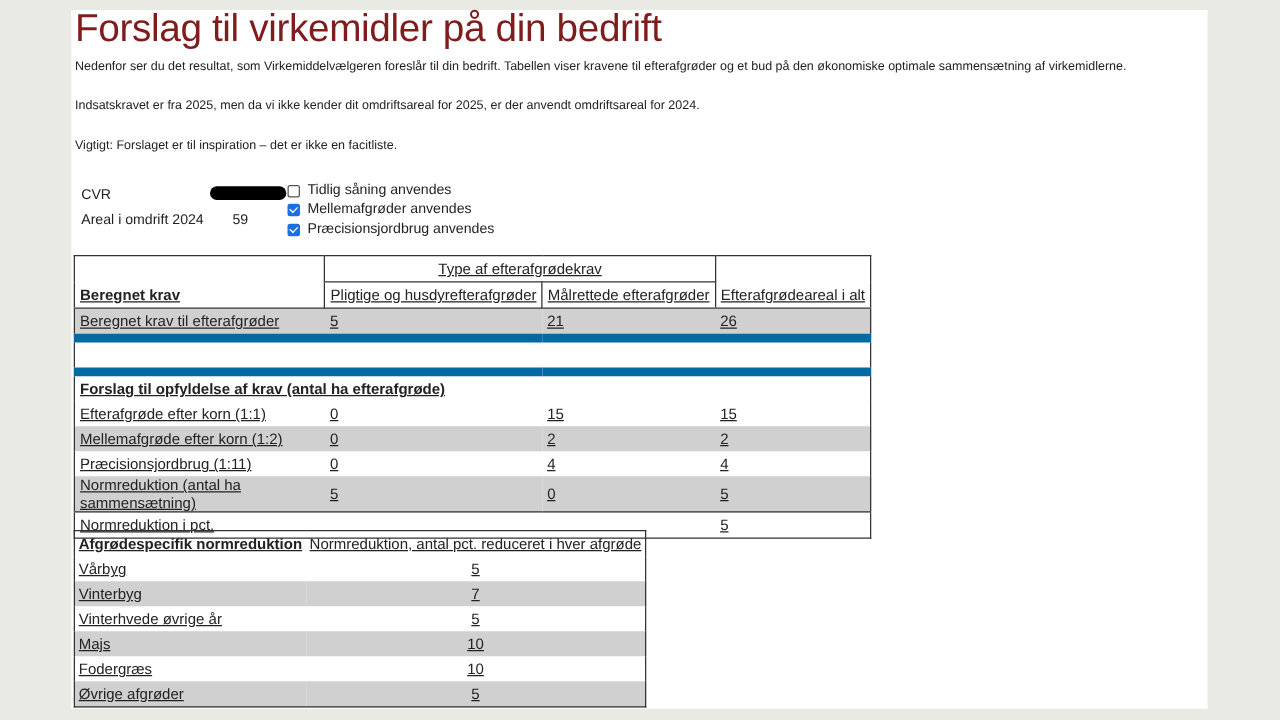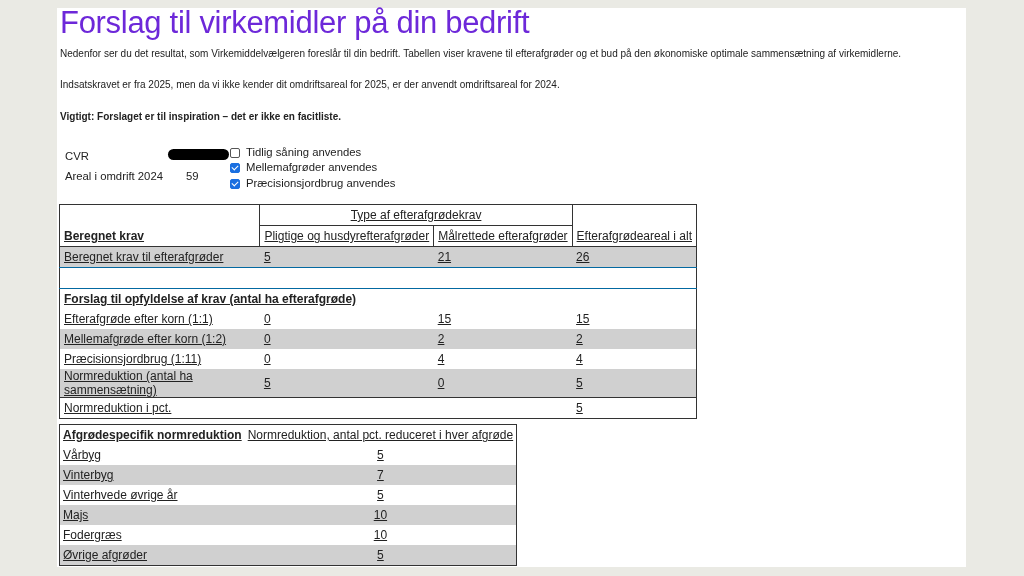--- a/index.html
+++ b/index.html
@@ -9,29 +9,29 @@
     font-family: "Liberation Sans", sans-serif;
     color: #222;
     position: relative;
   }
   .page {
     position: absolute; left: 57px; top: 8px; width: 909px; height: 559px;
     background: #ffffff;
   }
   .title {
     position: absolute; left: 3px; top: -3px;
-    font-size: 31px; font-weight: normal; color: #6d28d9; margin: 0;
+    font-size: 31px; font-weight: normal; color: #7f1d1d; margin: 0;
     letter-spacing: -0.3px; white-space: nowrap;
   }
   .para {
     position: absolute; left: 3px; font-size: 10px; color: #222; margin: 0; white-space: nowrap;
   }
   .p1 { top: 40px; }
   .p2 { top: 71px; }
-  .p3 { top: 103px; font-weight: bold; }
+  .p3 { top: 103px; font-weight: normal; }
 
   .info { position: absolute; left: 8px; top: 140px; font-size: 11.3px; }
   .info-row { position: absolute; white-space: nowrap; }
   .cvr-label { left: 0; top: 2px; }
   .cvr-redact {
     position: absolute; left: 103px; top: 1px; width: 61px; height: 11px;
     background: #000; border-radius: 6px;
   }
   .areal-label { left: 0; top: 22px; }
   .areal-value { left: 121px; top: 22px; }
@@ -53,21 +53,21 @@
   .t1 { left: 2px; top: 196px; width: 638px; border: 1px solid #333; }
   .t1 td, .t1 th { padding: 0 4px; height: 20px; font-weight: normal; }
   .t1 .hdr-top td { height: 20px; }
   .t1 .hdr-top .blank-left { border-right: 1px solid #333; }
   .t1 .hdr-top .type-head { text-align: center; border-bottom: 1px solid #333; border-right: 1px solid #333; }
   .t1 .hdr-sub td { border-bottom: 1px solid #333; }
   .t1 .hdr-sub .bk { font-weight: bold; border-right: 1px solid #333; }
   .t1 .hdr-sub .colh { text-align: center; border-right: 1px solid #333; white-space: nowrap; }
   .t1 .num { }
   .shade td { background: #d0d0d0; }
-  .t1 .sep-bottom td { border-bottom: 1px solid #0369a1; }
+  .t1 .sep-bottom td { border-bottom: 7px solid #0369a1; }
   .t1 .section-head td { font-weight: bold; }
   .t1 .top-border td { border-top: 1px solid #333; }
 
   .t2 { left: 2px; top: 416px; width: 404px; border: 1px solid #333; }
   .t2 td { height: 20px; padding: 0 3px; white-space: nowrap; }
   .t2 .h1 { font-weight: bold; }
   .t2 .num { text-align: center; }
 </style>
 </head>
 <body>

